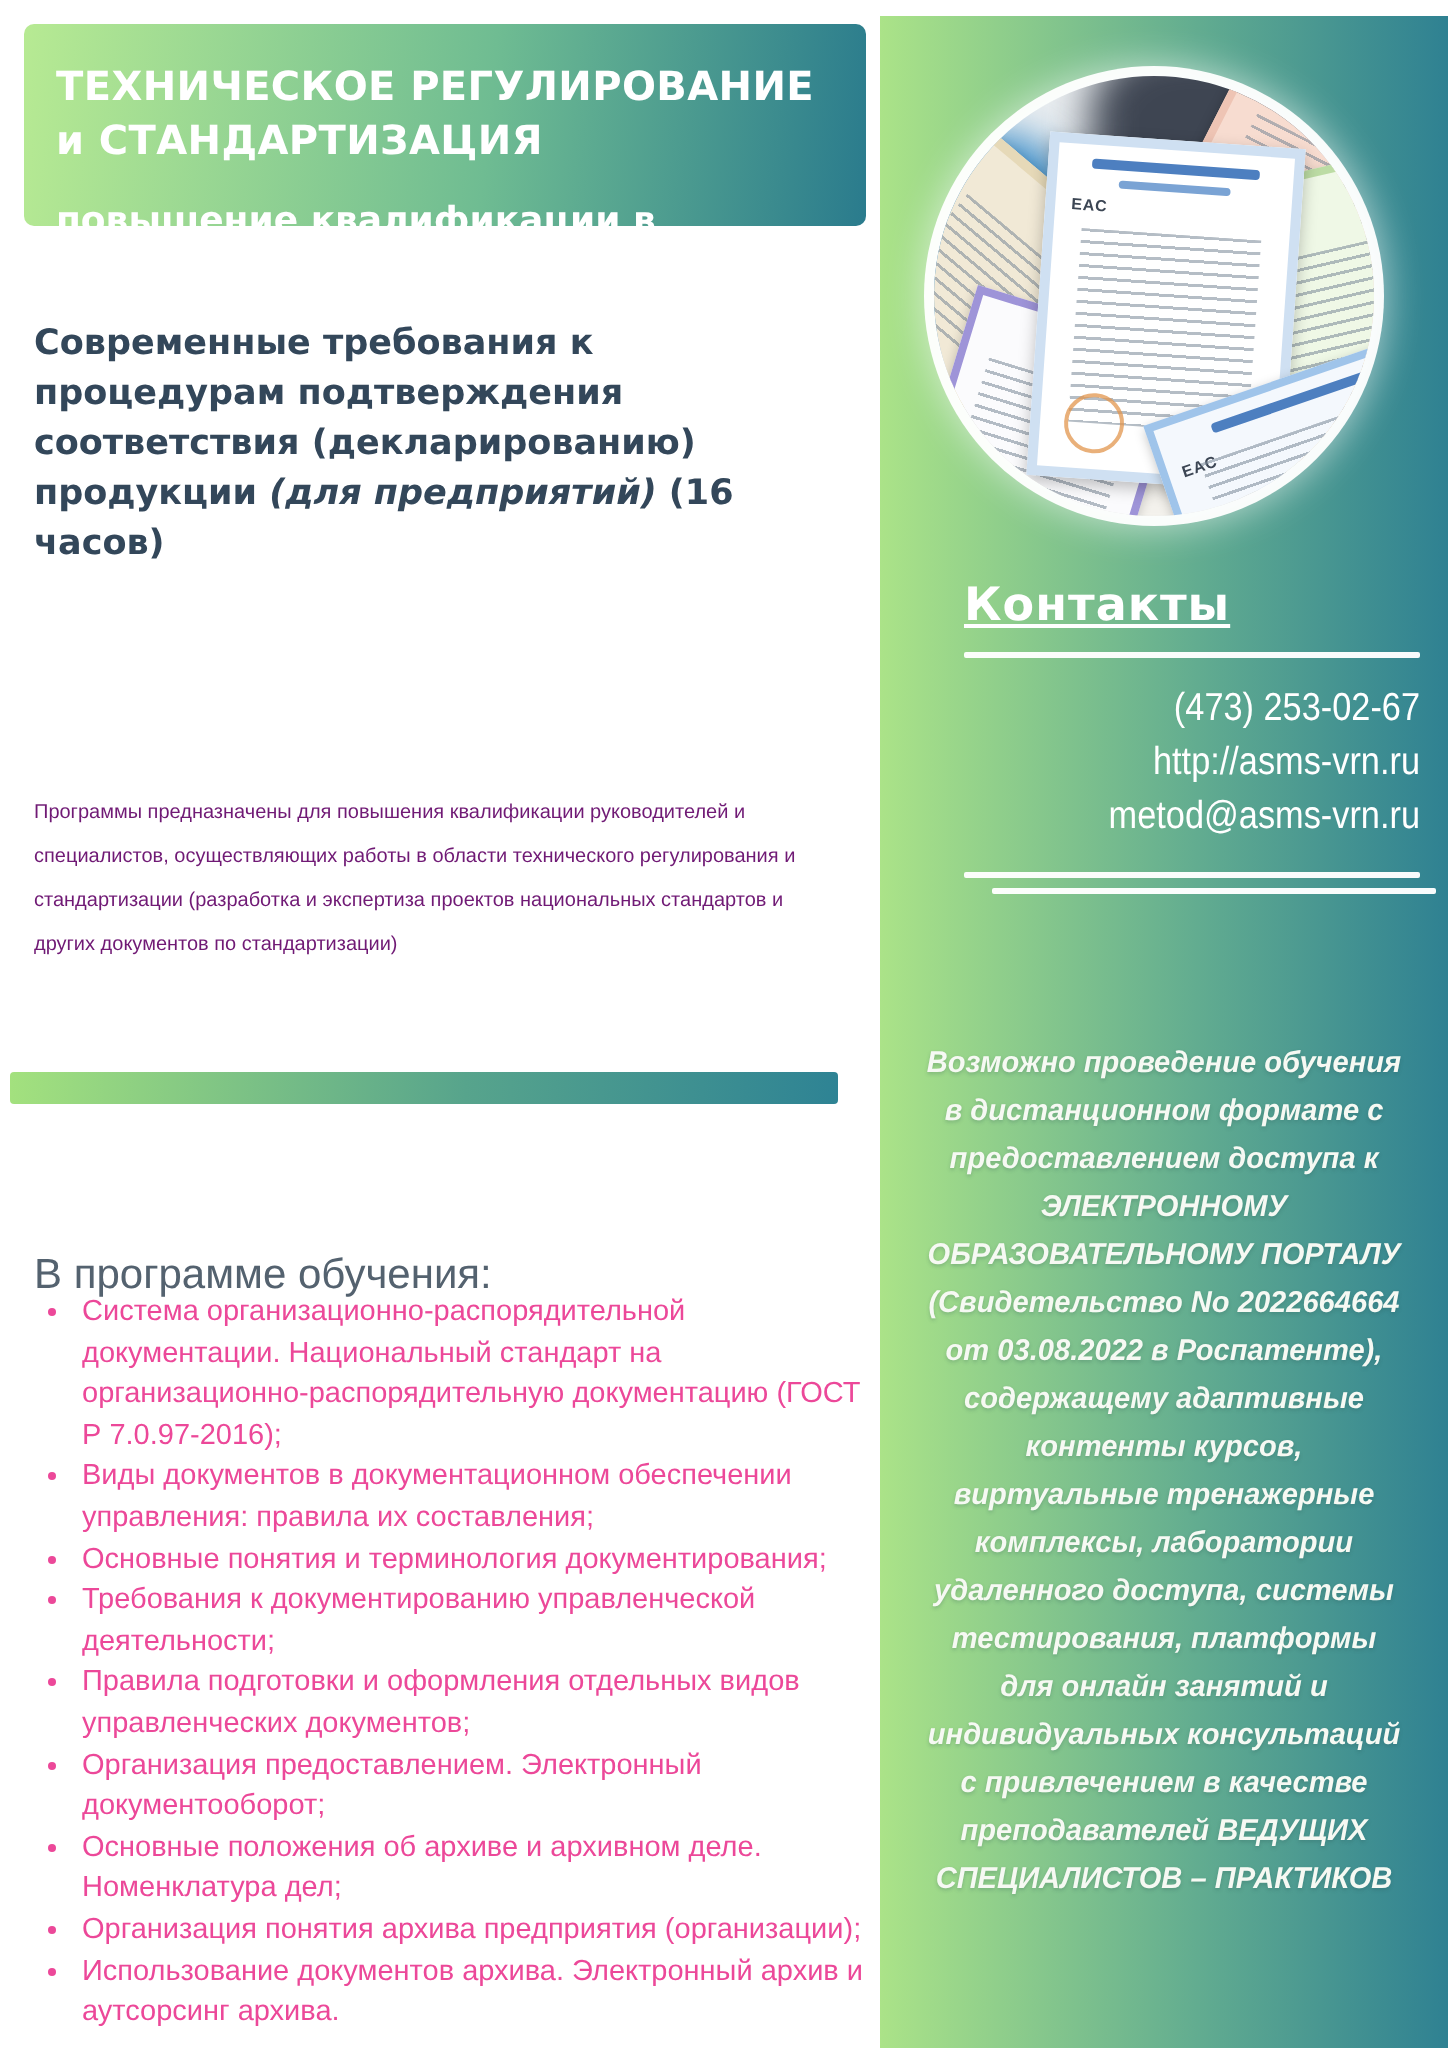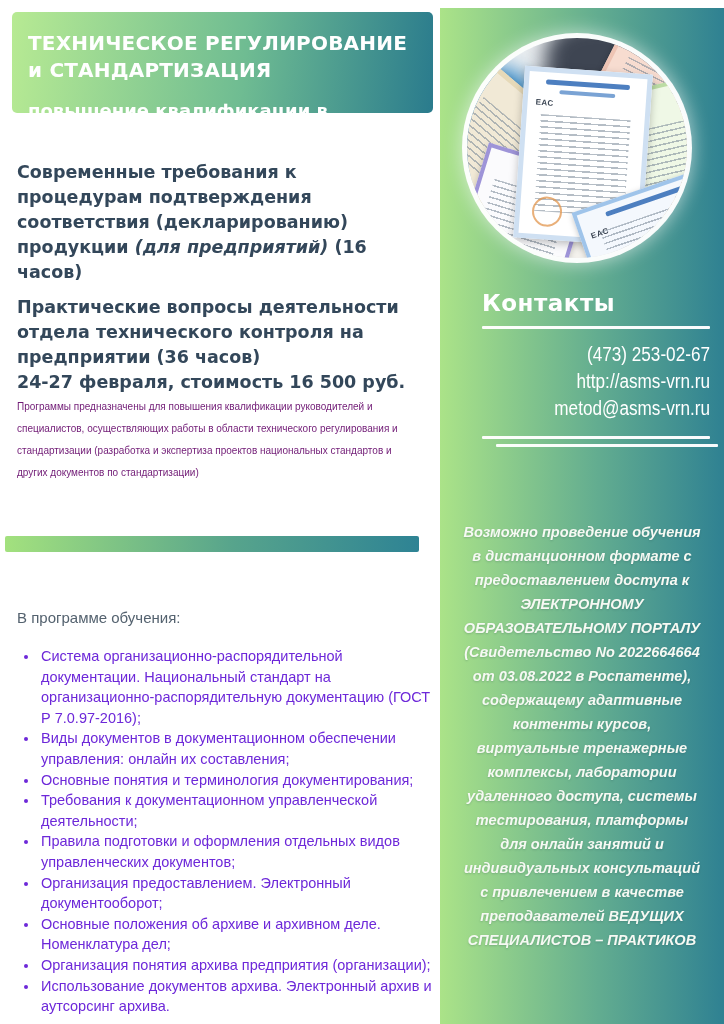--- a/index.html
+++ b/index.html
@@ -35,26 +35,26 @@
   .intro-note {
     position:absolute; left:17px; top:396px; width:404px;
     color:#701a75; font-size:10px; line-height:22px;
   }
   .divider-bar {
     position:absolute; left:5px; top:536px; width:414px; height:16px;
     border-radius:2px;
     background:linear-gradient(90deg,#a3e17e 0%,#57a48c 55%,#2e8394 100%);
   }
   .program-label {
-    position:absolute; left:17px; top:607px; width:400px;
-    color:#54626f; font-size:15px; line-height:21px;
+    position:absolute; left:17px; top:627px; width:400px;
+    color:#54626f; font-size:21px; line-height:21px;
   }
   .program-list {
     position:absolute; left:17px; top:646px; width:398px;
-    margin:0; padding:0 0 0 22px; color:#6d28d9;
+    margin:0; padding:0 0 0 22px; color:#ec4899;
     font-size:14.5px; line-height:20.6px;
   }
   .program-list li { margin:0; padding-left:2px; }
 
   
   .right-panel {
     position:absolute; left:440px; top:8px; width:284px; height:1016px;
     background:linear-gradient(90deg,#abe388 0%,#63ad90 55%,#2f8192 100%);
   }
 
@@ -91,21 +91,21 @@
     background:repeating-linear-gradient(100deg,#e8d9a0 0 2px, transparent 2px 5px); opacity:.8; }
   .cert-blue  { left:116px; top:148px; width:150px; height:95px; transform:rotate(-19deg);
     background:#f4f8fd; border:4px solid #9fc4ea; box-shadow:0 2px 6px rgba(0,0,0,.25); }
   .cert-blue .hdr { position:absolute; left:20%; right:20%; top:6px; height:5px; background:#4d7fc0; border-radius:2px; }
   .cert-blue .eac { left:7px; top:20px; }
 
   
   .contacts { position:absolute; left:42px; top:282px; width:228px; color:#ffffff; }
   .contacts h3 {
     margin:0; font-family:"DejaVu Sans","Liberation Sans",sans-serif;
-    font-size:23px; font-weight:bold; letter-spacing:.5px;
+    font-size:23px; font-weight:bold; letter-spacing:.5px;text-decoration:underline;
   }
   .wline { height:3px; background:rgba(255,255,255,.97); border-radius:1px; }
   .contacts .wline-top { margin-top:10px; }
   .contact-lines {
     margin-top:12px; text-align:right; font-size:19.5px; line-height:27px;
     transform:scaleX(0.88); transform-origin:top right; white-space:nowrap;
   }
   .double-line { margin-top:14px; }
   .double-line .l2 { margin-top:5px; margin-left:14px; width:222px; }
 
@@ -125,39 +125,35 @@
 
   <div class="title-block">
     <h1>ТЕХНИЧЕСКОЕ РЕГУЛИРОВАНИЕ и СТАНДАРТИЗАЦИЯ</h1>
     <h2>повышение квалификации в феврале 2018 года</h2>
   </div>
 
   <div class="course course-1">
     <div><span>Современные требования к процедурам подтверждения соответствия (декларированию) продукции </span><em>(для предприятий)</em><span>  (16 часов)</span></div>
   </div>
 
-  <div class="course course-2">
-    <div>Практические вопросы деятельности отдела технического контроля на предприятии (36 часов)</div>
-    <div>24-27 февраля, стоимость 16 500 руб.</div>
-  </div>
 
   <div class="intro-note">Программы предназначены для повышения квалификации руководителей и специалистов, осуществляющих работы в области технического регулирования и стандартизации (разработка и экспертиза проектов национальных стандартов и других документов по стандартизации)</div>
 
   <div class="divider-bar"></div>
 
   <div class="course course-3">
   </div>
 
   <div class="program-label">В программе обучения:</div>
 
   <ul class="program-list">
     <li>Система организационно-распорядительной документации. Национальный стандарт на организационно-распорядительную документацию (ГОСТ Р 7.0.97-2016);</li>
-    <li>Виды документов в документационном обеспечении управления: онлайн их составления;</li>
+    <li>Виды документов в документационном обеспечении управления: правила их составления;</li>
     <li>Основные понятия и терминология документирования;</li>
-    <li>Требования к документационном управленческой деятельности;</li>
+    <li>Требования к документированию управленческой деятельности;</li>
     <li>Правила подготовки и оформления отдельных видов управленческих документов;</li>
     <li>Организация предоставлением. Электронный документооборот;</li>
     <li>Основные положения об архиве и архивном деле. Номенклатура дел;</li>
     <li>Организация понятия архива предприятия (организации);</li>
     <li>Использование документов архива. Электронный архив и аутсорсинг архива.</li>
   </ul>
 
   <div class="right-panel">
 
     <div class="photo-circle">

